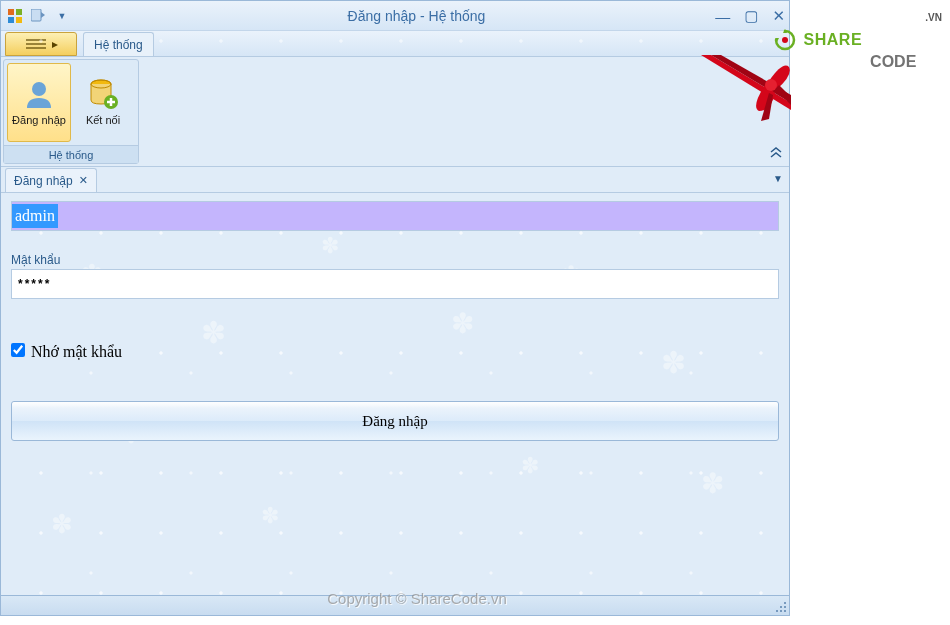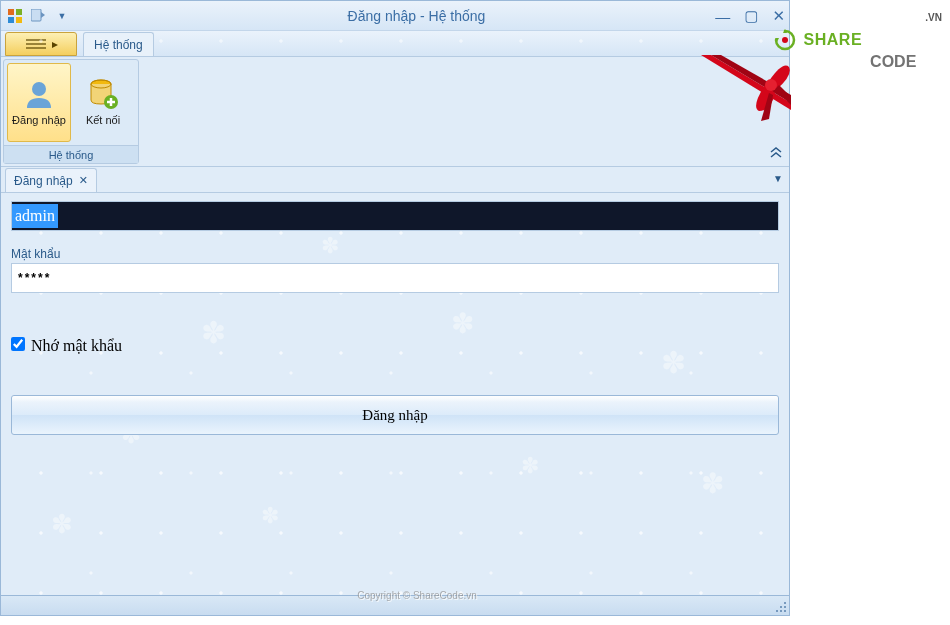--- a/index.html
+++ b/index.html
@@ -229,23 +229,23 @@
     font-family:inherit;
     font-size:12px;
     outline:none;
     margin-bottom:22px;
     position:relative;
     z-index:1;
   }
   .username-box {
     width:100%;
     height:30px;
-    background:#0f172a;
+    background:#c4b5fd;
     border:1px solid #b5cbe2;
-    margin-bottom:16px;
+    margin-bottom:22px;
     position:relative;
     z-index:1;
     display:flex;
     align-items:center;
   }
   .username-sel {
     background:#3399ff;
     color:#fff;
     padding:3px 3px;
     font-family:"Times New Roman",serif;
@@ -307,21 +307,21 @@
     right:2px;
     bottom:2px;
     width:14px; height:14px;
   }
   
   .copyright {
     position:absolute;
     left:0; width:834px;
     top:590px;
     text-align:center;
-    font-size:10px;
+    font-size:15px;
     color:rgba(140,140,140,0.7);
     text-shadow:1px 1px 0 rgba(255,255,255,0.8);
     font-family:Arial,sans-serif;
     pointer-events:none;
   }
   
   .sharecode-logo {
     position:absolute;
     right:8px;
     top:8px;

